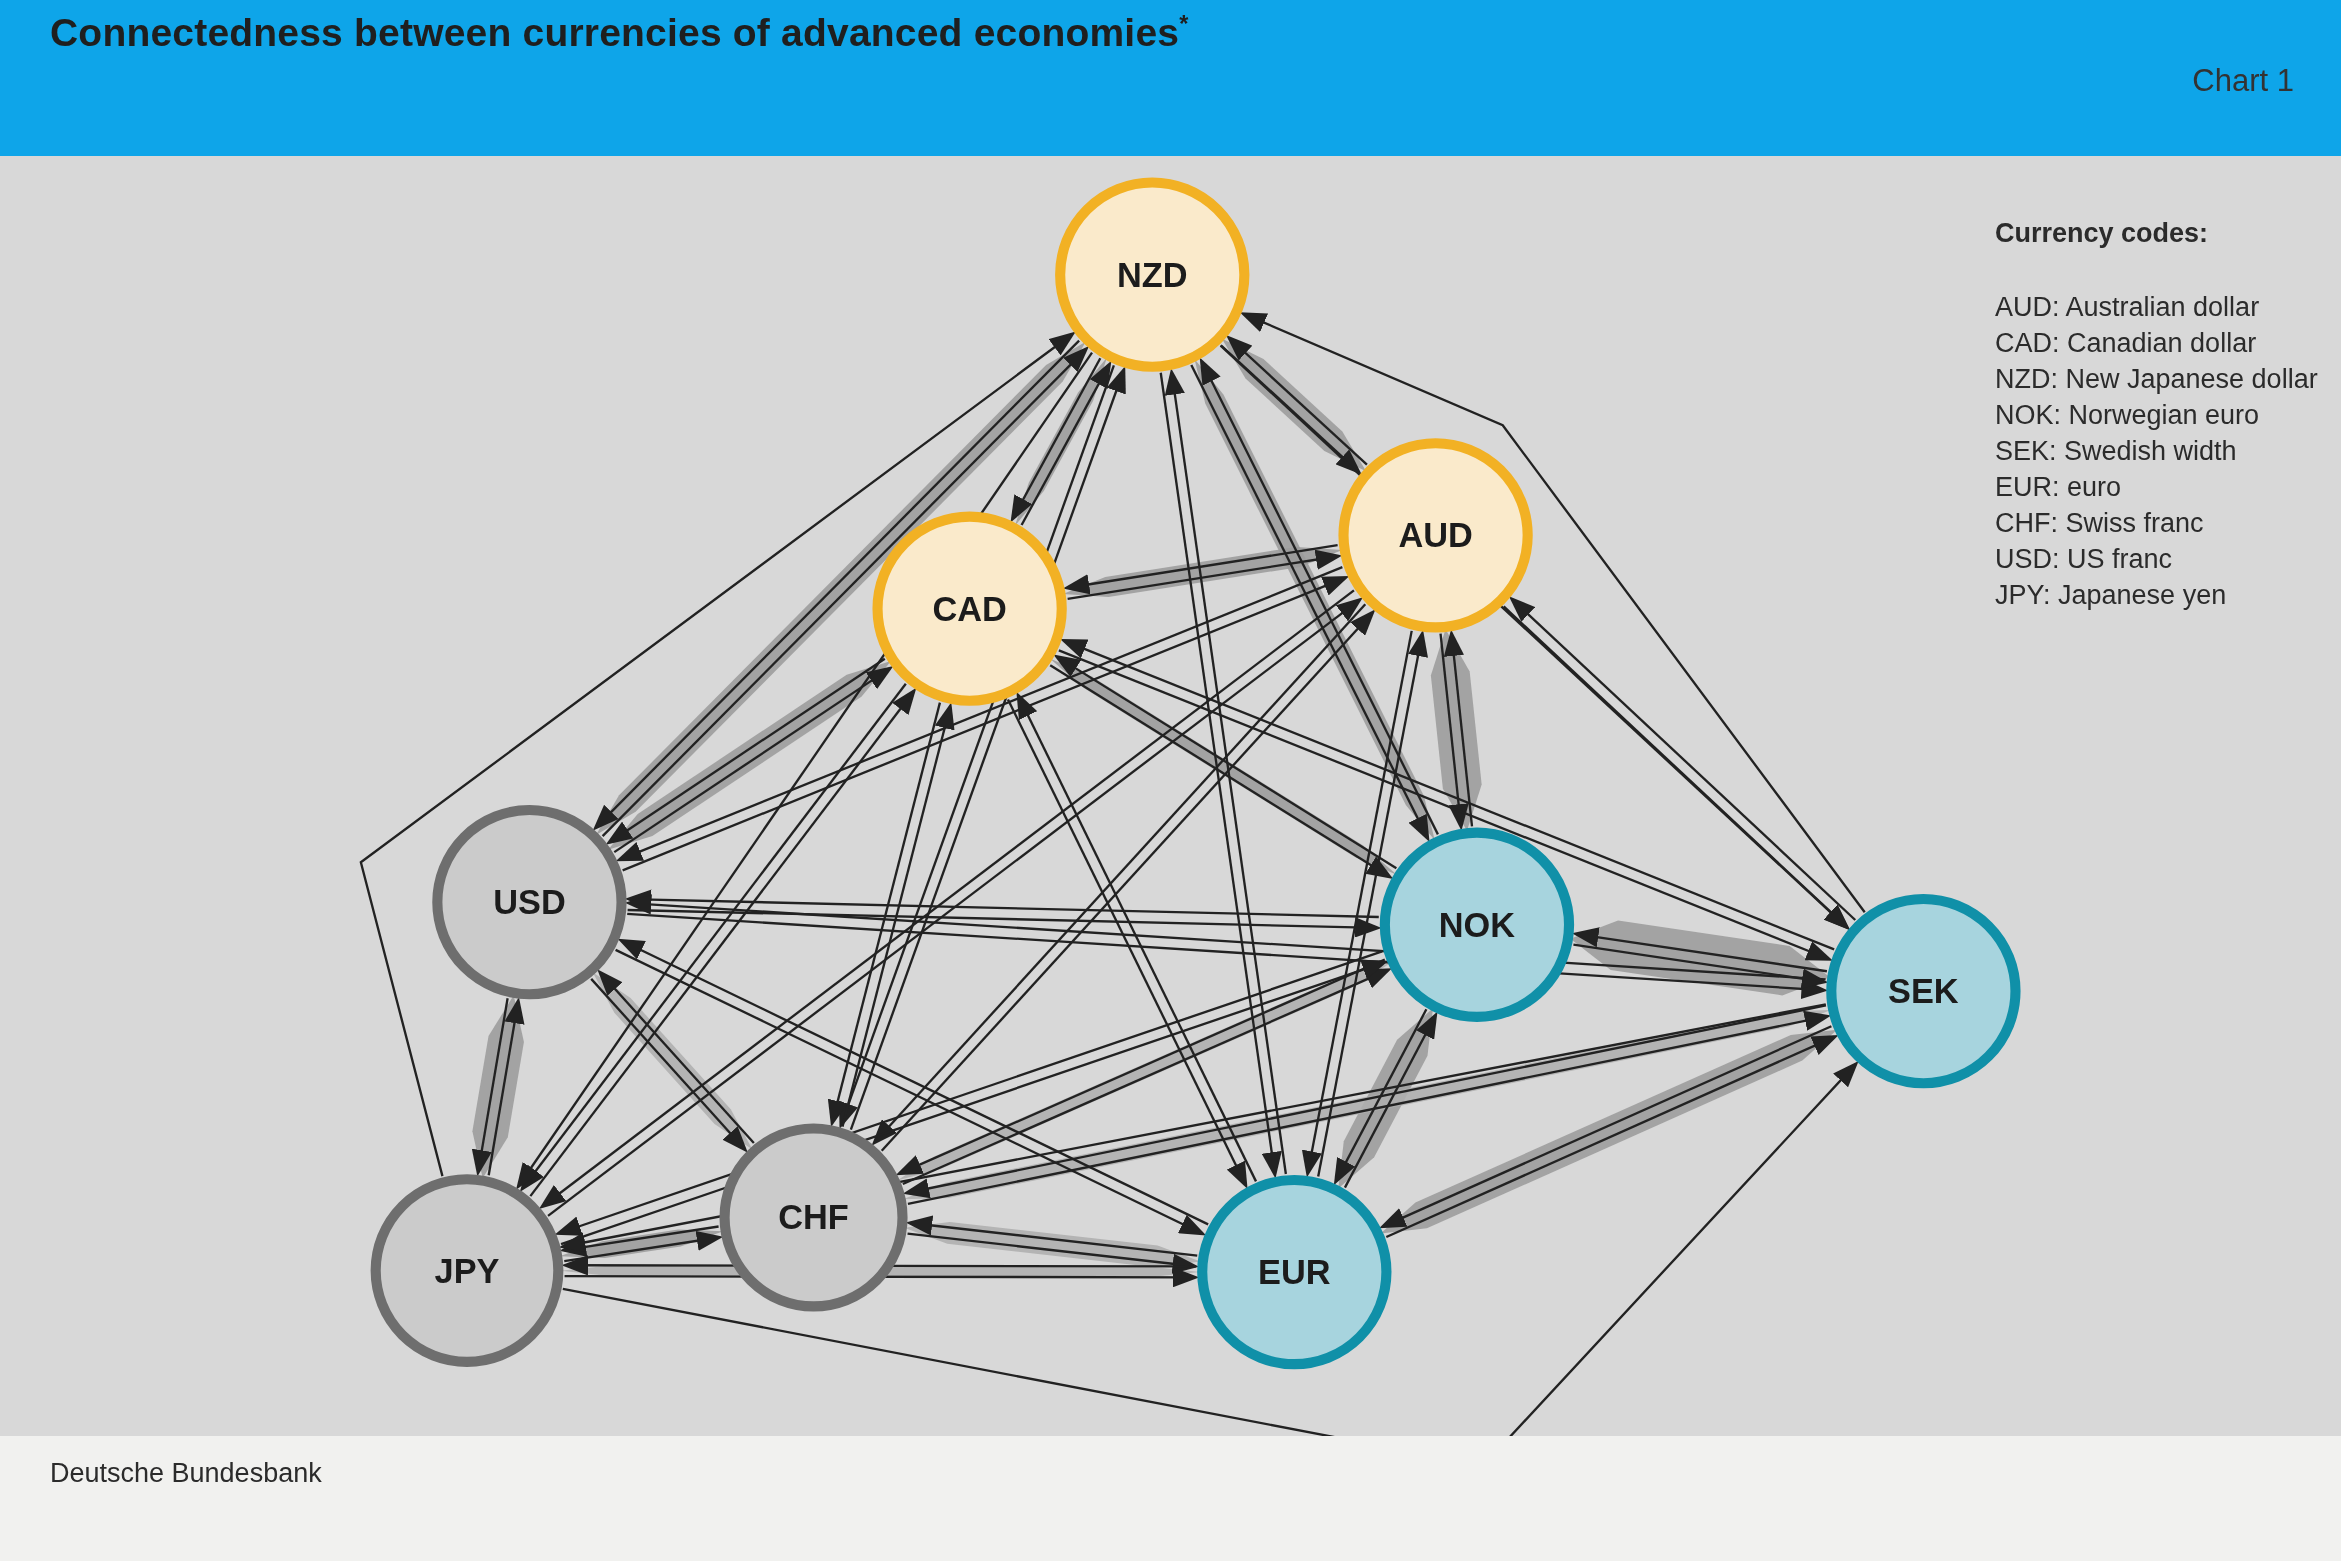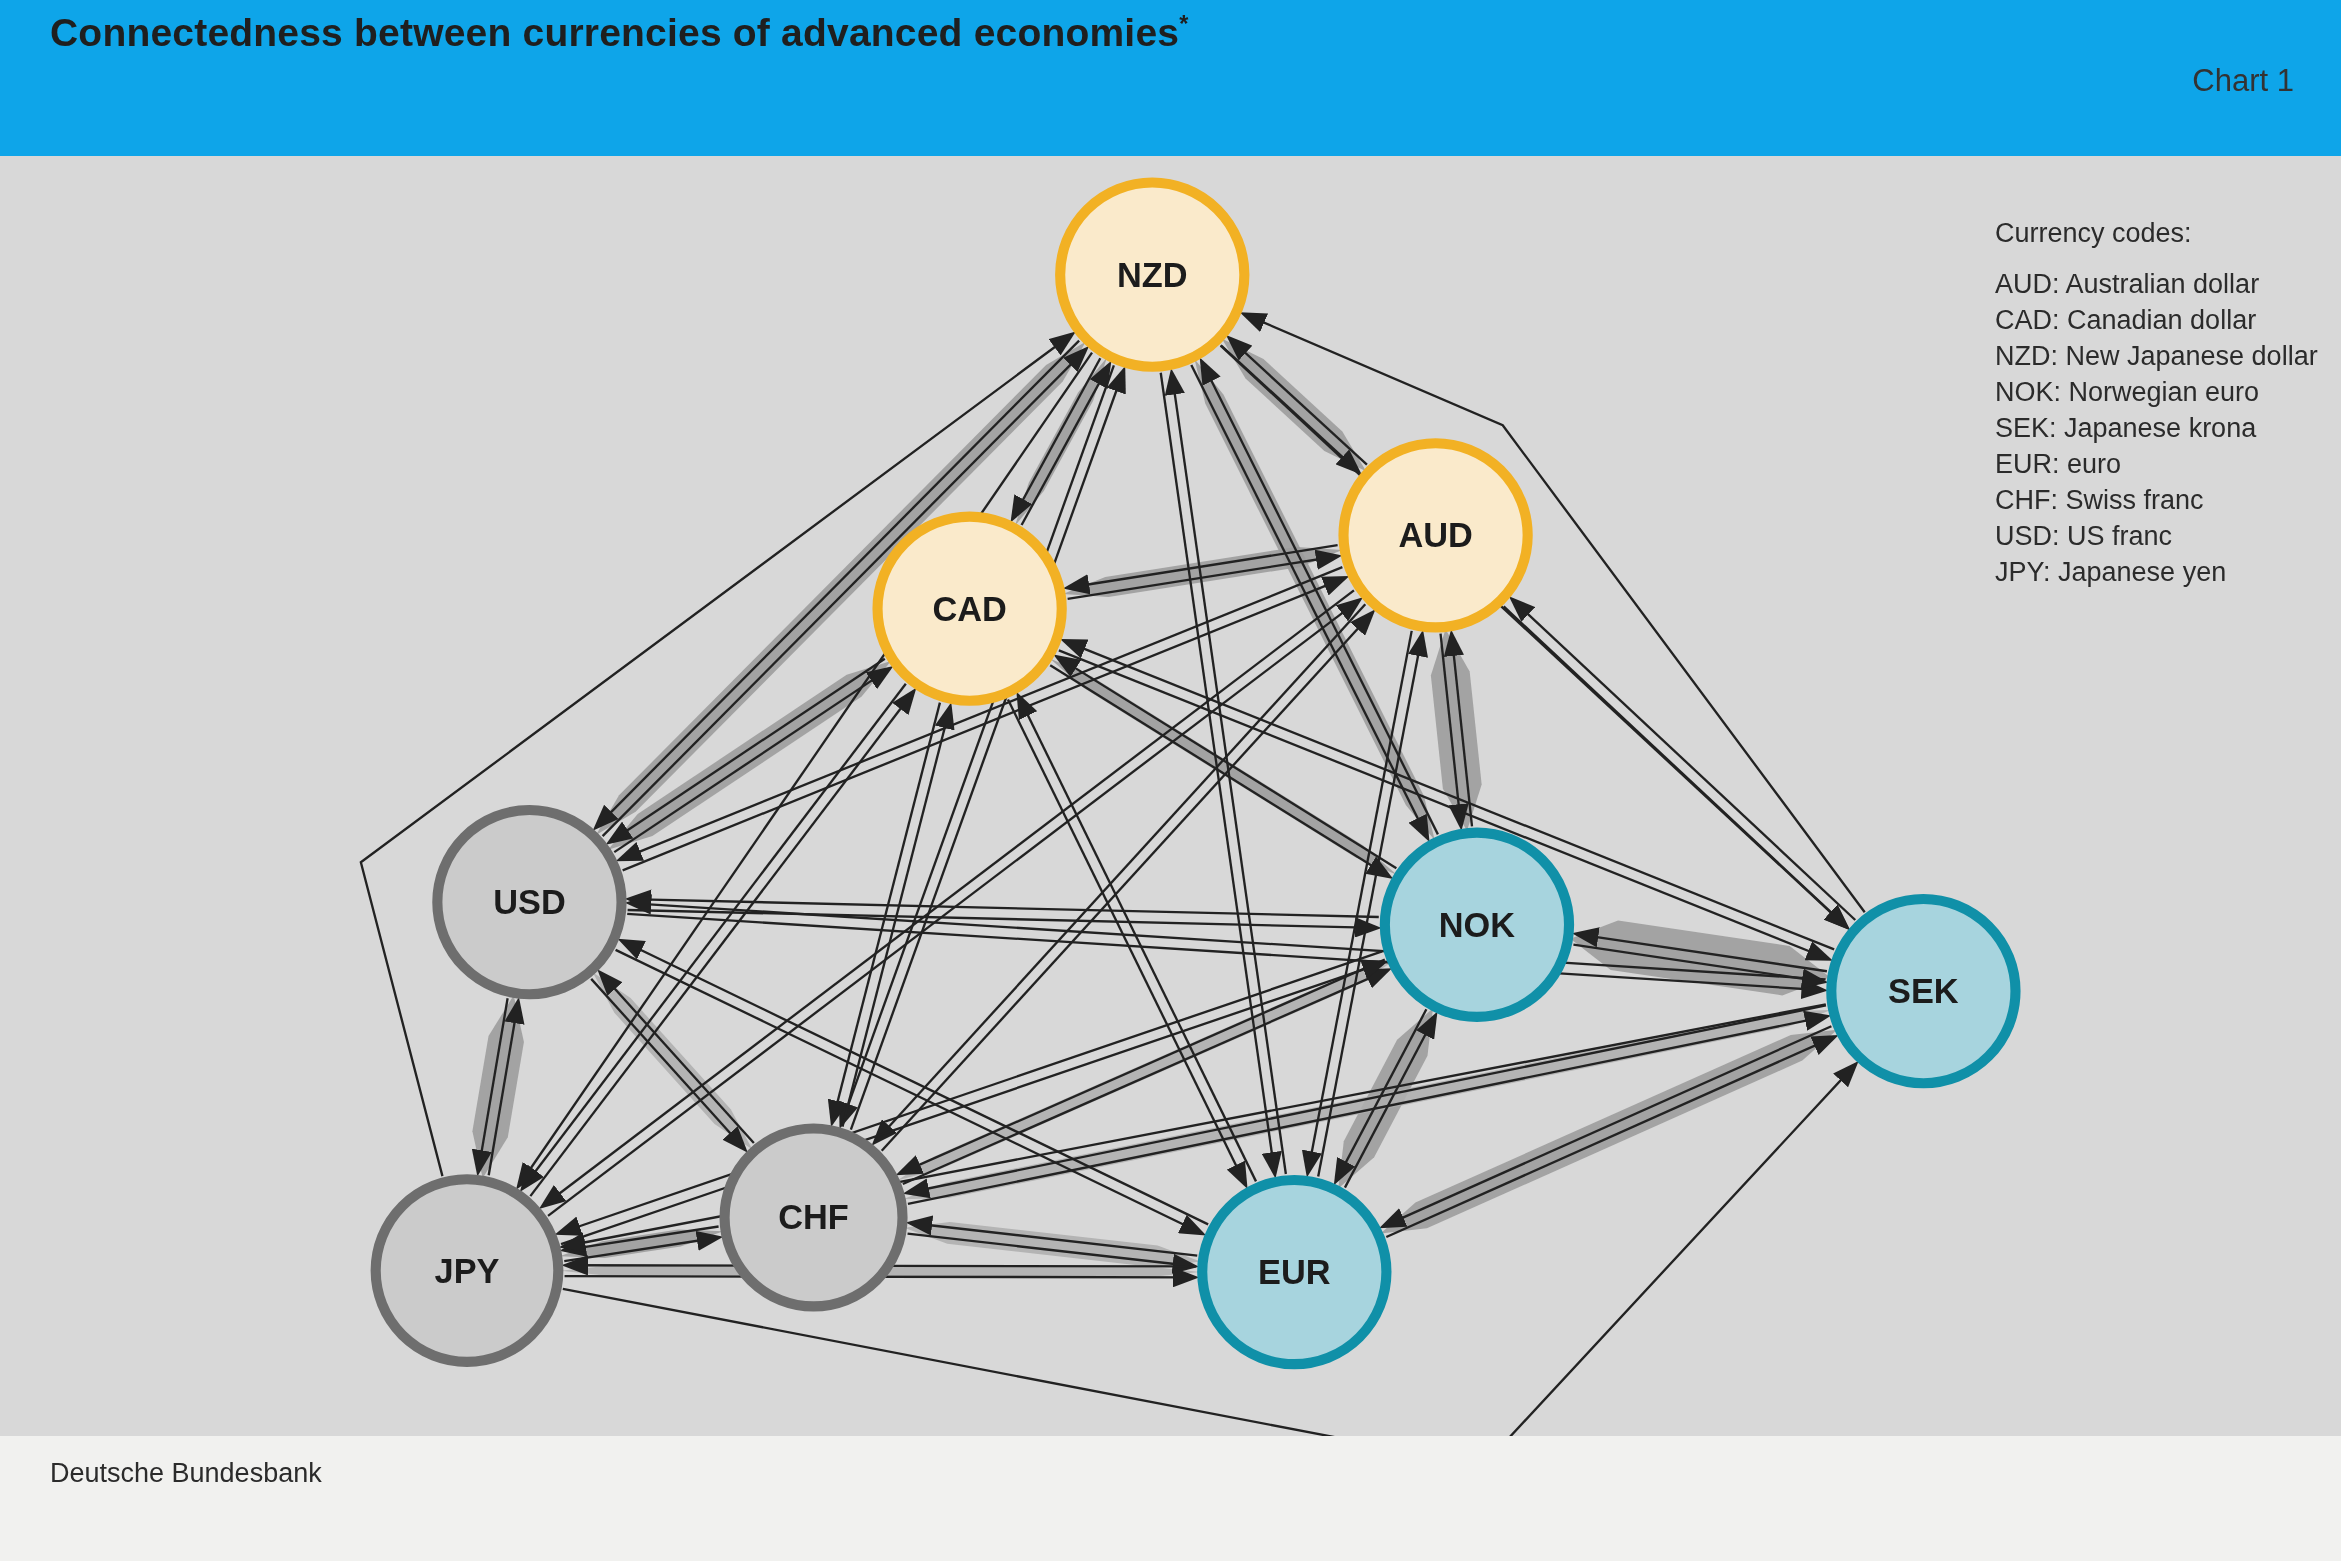--- a/index.html
+++ b/index.html
@@ -23,21 +23,21 @@
   }
   .chart-area{
     position:absolute;left:0;top:156px;width:2342px;height:1280px;
     background:#d8d8d8;
   }
   .chart-area svg{position:absolute;left:0;top:0;}
   .legend{
     position:absolute;left:1995px;top:59px;width:336px;
     color:#2b2b2b;font-size:27px;line-height:36px;
   }
-  .legend-heading{margin-bottom:15px;}
+  .legend-heading{margin-bottom:38px;font-weight:bold;}
   .legend-item{display:block;}
   .footer{
     position:absolute;left:0;top:1436px;width:2342px;height:125px;
     background:#f1f1ef;box-sizing:border-box;padding:7.8px 31px 0 50px;
     color:#2b2b2b;font-size:27px;line-height:37px;
   }
   .footnote-marker{font-weight:bold;}
   .source{margin-top:11px;font-size:27px;color:#2b2b2b;}
   .node-label{
     font-size:44px;font-weight:600;fill:#1c1c1c;
@@ -191,21 +191,21 @@
         </g>
       </g>
   </svg>
 
   <div class="legend">
     <div class="legend-heading">Currency codes:</div>
     <span class="legend-item">AUD: Australian dollar</span>
     <span class="legend-item">CAD: Canadian dollar</span>
     <span class="legend-item">NZD: New Japanese dollar</span>
     <span class="legend-item">NOK: Norwegian euro</span>
-    <span class="legend-item">SEK: Japanese krona</span>
+    <span class="legend-item">SEK: Swedish width</span>
     <span class="legend-item">EUR: euro</span>
     <span class="legend-item">CHF: Swiss franc</span>
     <span class="legend-item">USD: US franc</span>
     <span class="legend-item">JPY: Japanese yen</span>
   </div>
 </div>
 
 <div class="footer">
   <div class="source">Deutsche Bundesbank</div>
 </div>

